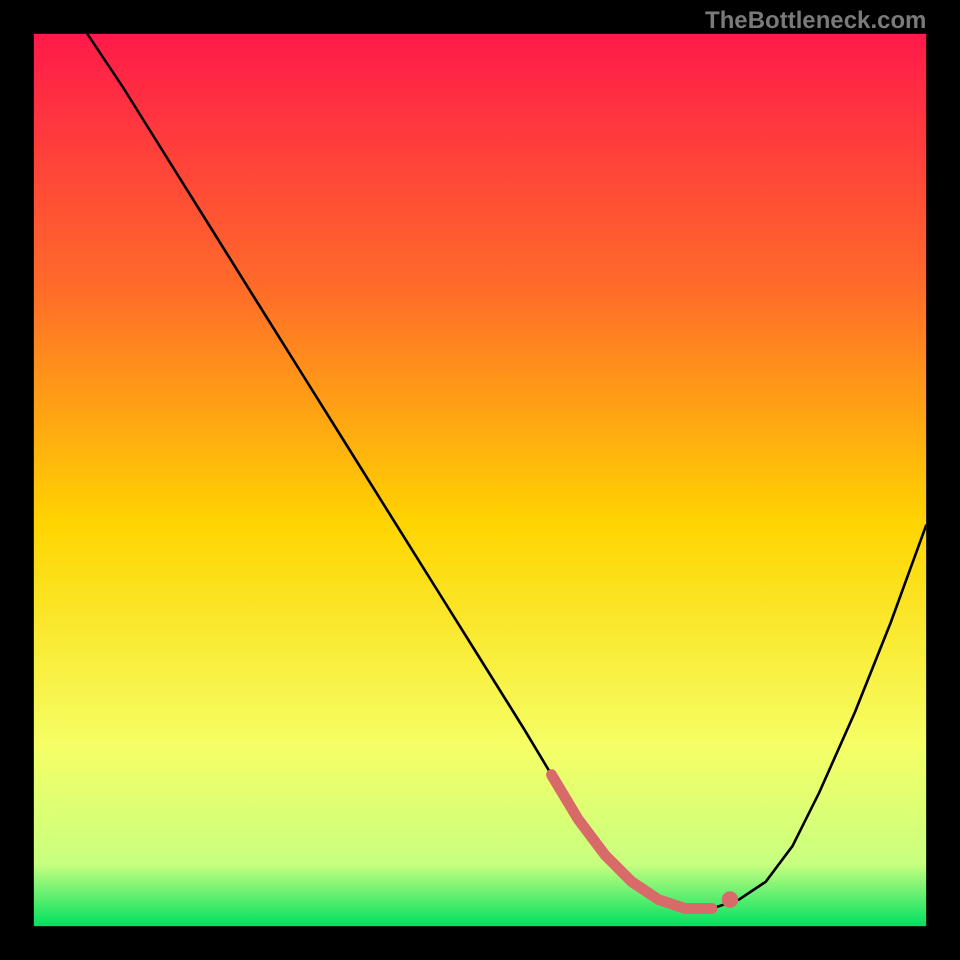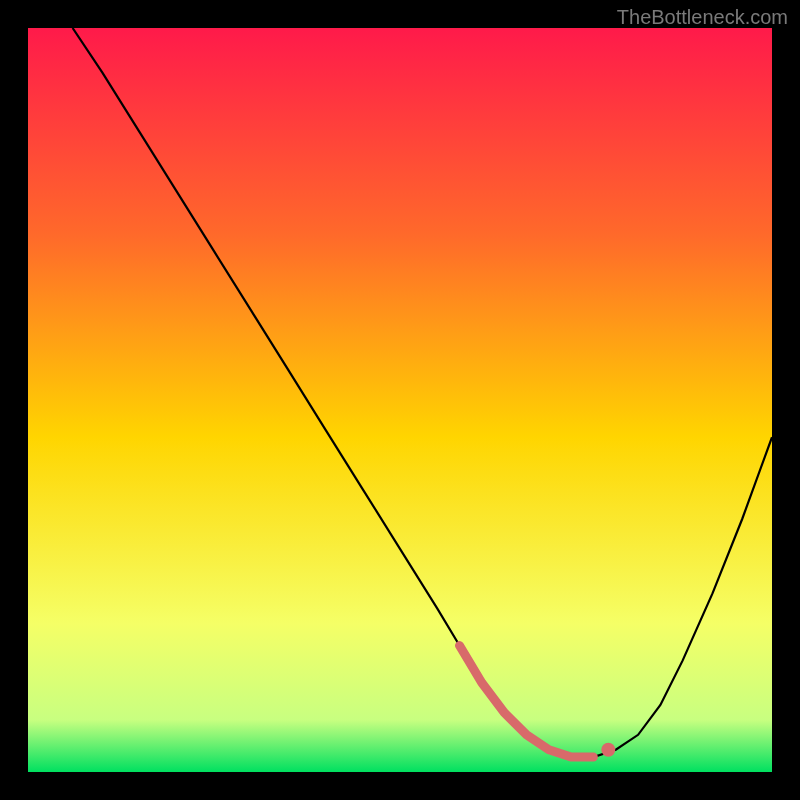--- a/index.html
+++ b/index.html
@@ -1,17 +1,17 @@
 <!DOCTYPE html>
 <html><head>
 <meta charset="utf-8">
 <style>
 * { margin: 0; padding: 0; box-sizing: border-box; }
 body { width: 800px; height: 800px; background: #000; position: relative; font-family: Arial, sans-serif; }
-.watermark { position: absolute; top: 6px; right: 12px; color: #7a7a7a; font-size: 20px; font-weight: 400; z-index: 10; }
+.watermark { position: absolute; top: 6px; right: 28px; color: #7a7a7a; font-size: 20px; font-weight: 700; z-index: 10; }
 .chart-container { position: absolute; top: 28px; left: 28px; width: 744px; height: 744px; }
 .gradient-bg { position: absolute; top: 0; left: 0; width: 100%; height: 100%; }
 .curve-svg { position: absolute; top: 0; left: 0; width: 100%; height: 100%; }
 </style>
 </head>
 <body>
 
 <div class="watermark">TheBottleneck.com</div>
 
 <div class="chart-container">

